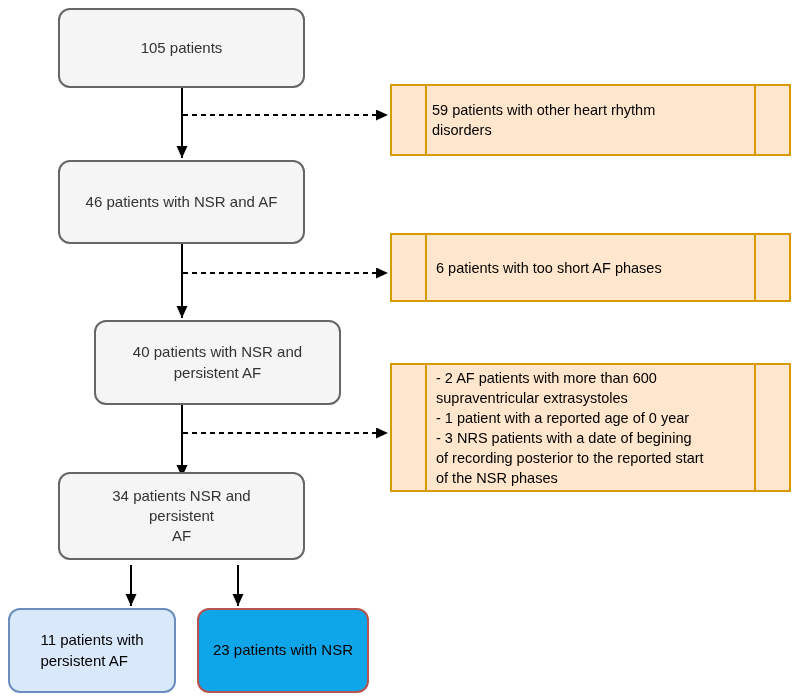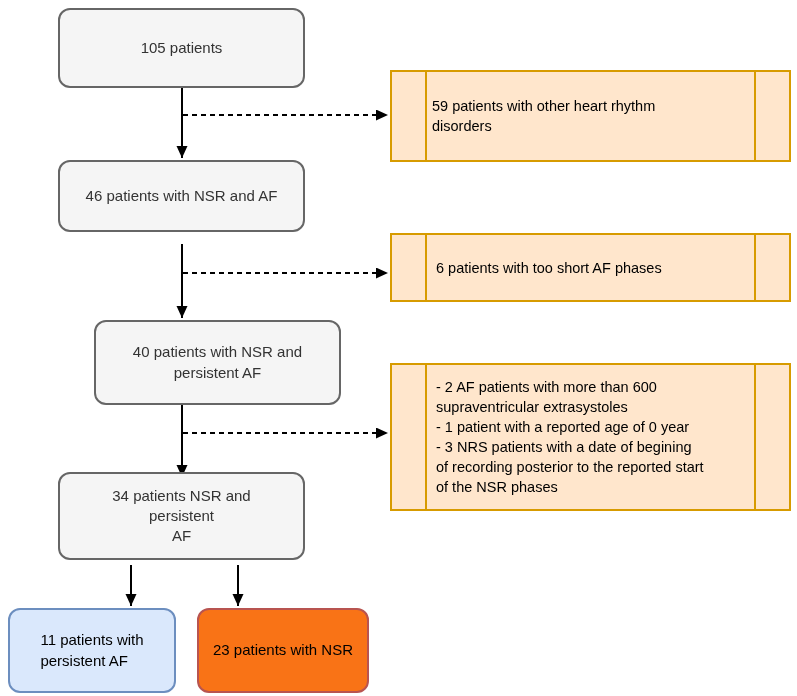--- a/index.html
+++ b/index.html
@@ -34,38 +34,38 @@
     width: 247px;
     background: #f5f5f5;
     border: 2px solid #666666;
     border-radius: 12px;
     color: #333333;
     font-size: 15px;
     text-align: center;
     padding: 4px 22px;
   }
   .node-step1 { top: 8px;   height: 80px; }
-  .node-step2 { top: 160px; height: 72px; }
+  .node-step2 { top: 160px; height: 84px; }
   .node-step3 { top: 320px; height: 85px; margin-left: 36px; }
   .node-step4 { top: 472px; height: 88px; }
   .node-orange {
     left: 390px;
     width: 401px;
     background: #ffe6cc;
     border: 2px solid #d79b00;
     color: #000000;
     font-size: 14.5px;
     justify-content: flex-start;
     text-align: left;
     padding: 4px 44px 4px 44px;
   }
   .node-orange .label { line-height: 20px; }
-  .node-excl1 { top: 70px;  height: 92px; padding-left: 40px; }
+  .node-excl1 { top: 84px;  height: 72px; padding-left: 40px; }
   .node-excl2 { top: 233px; height: 69px; }
-  .node-excl3 { top: 363px; height: 148px; }
+  .node-excl3 { top: 363px; height: 129px; }
   .obar {
     position: absolute;
     top: -1px;
     bottom: -1px;
     width: 0;
     border-left: 2px solid #d79b00;
   }
   .obar-l { left: 33px; }
   .obar-r { right: 33px; }
   .node-blue {
@@ -74,21 +74,21 @@
     background: #dae8fc;
     border: 2px solid #6c8ebf;
     border-radius: 12px;
     color: #000000;
     font-size: 15px;
     padding: 4px 8px;
   }
   .node-red {
     left: 197px; top: 608px;
     width: 172px; height: 85px;
-    background: #f97316;
+    background: #0ea5e9;
     border: 2px solid #b85450;
     border-radius: 12px;
     color: #000000;
     font-size: 15px;
     text-align: right;
     padding: 4px 8px;
   }
   .edge { stroke: #000000; stroke-width: 2; fill: none; }
   .edge-dashed { stroke-dasharray: 5 4; }
 </style>

